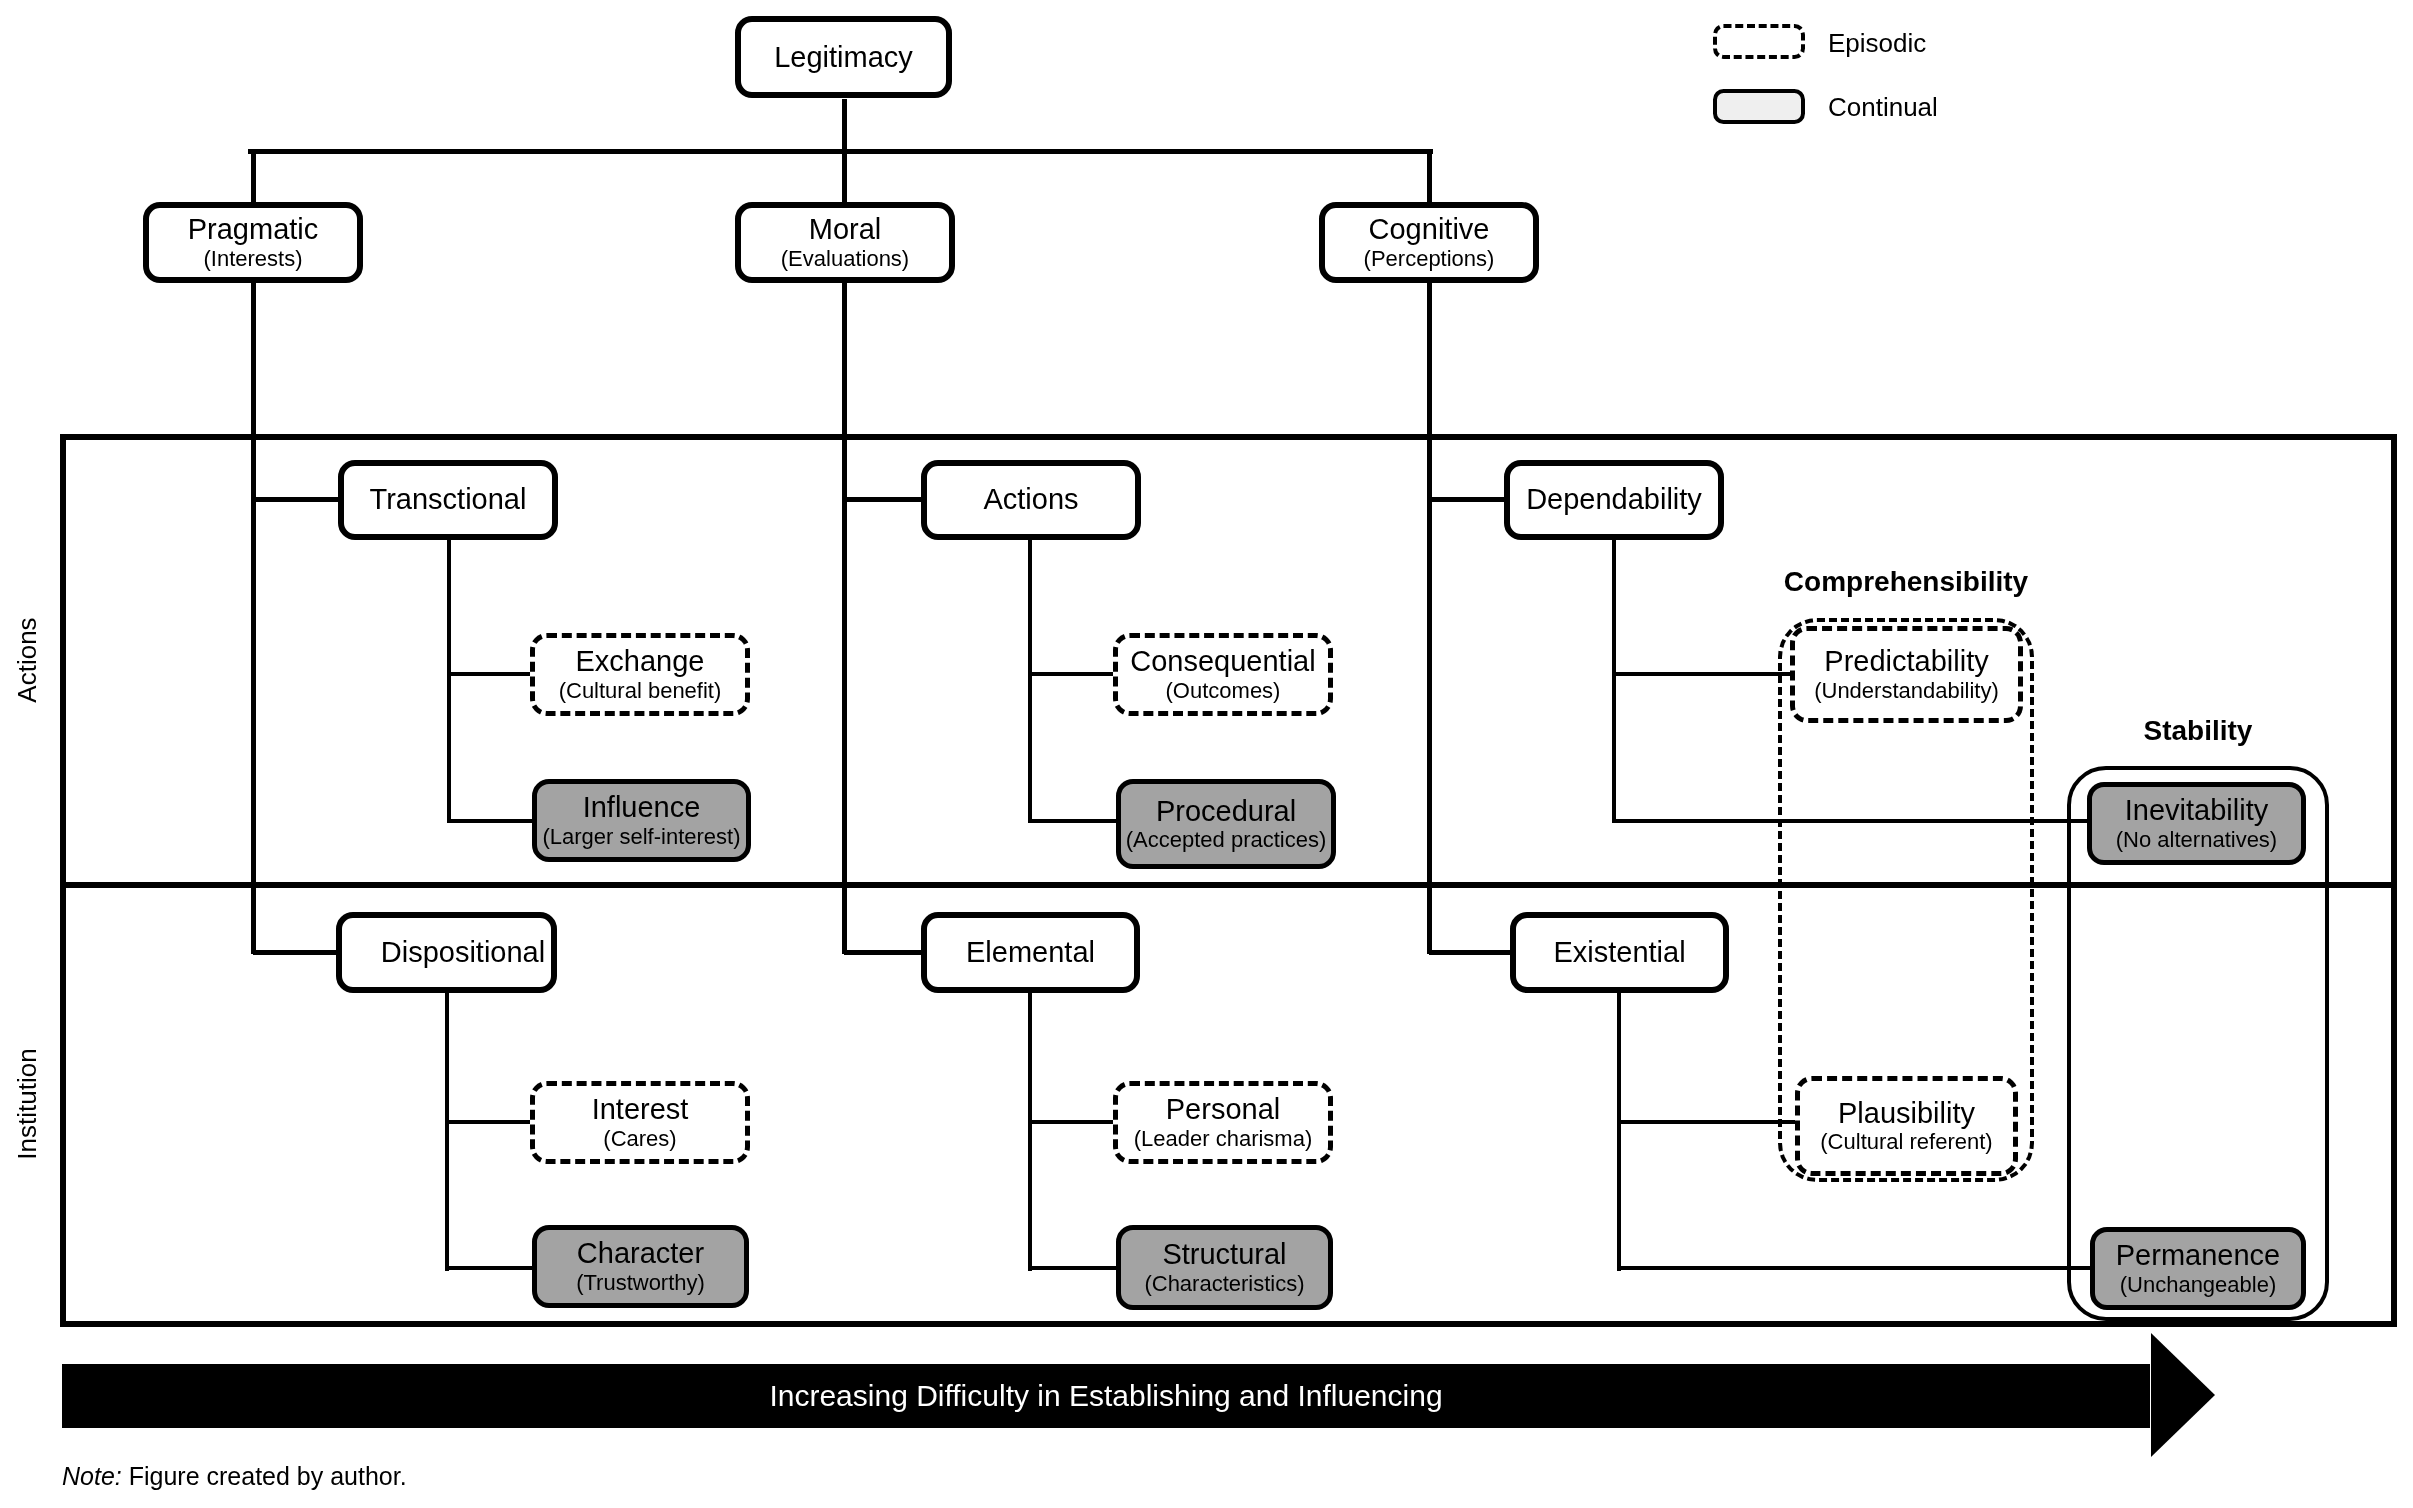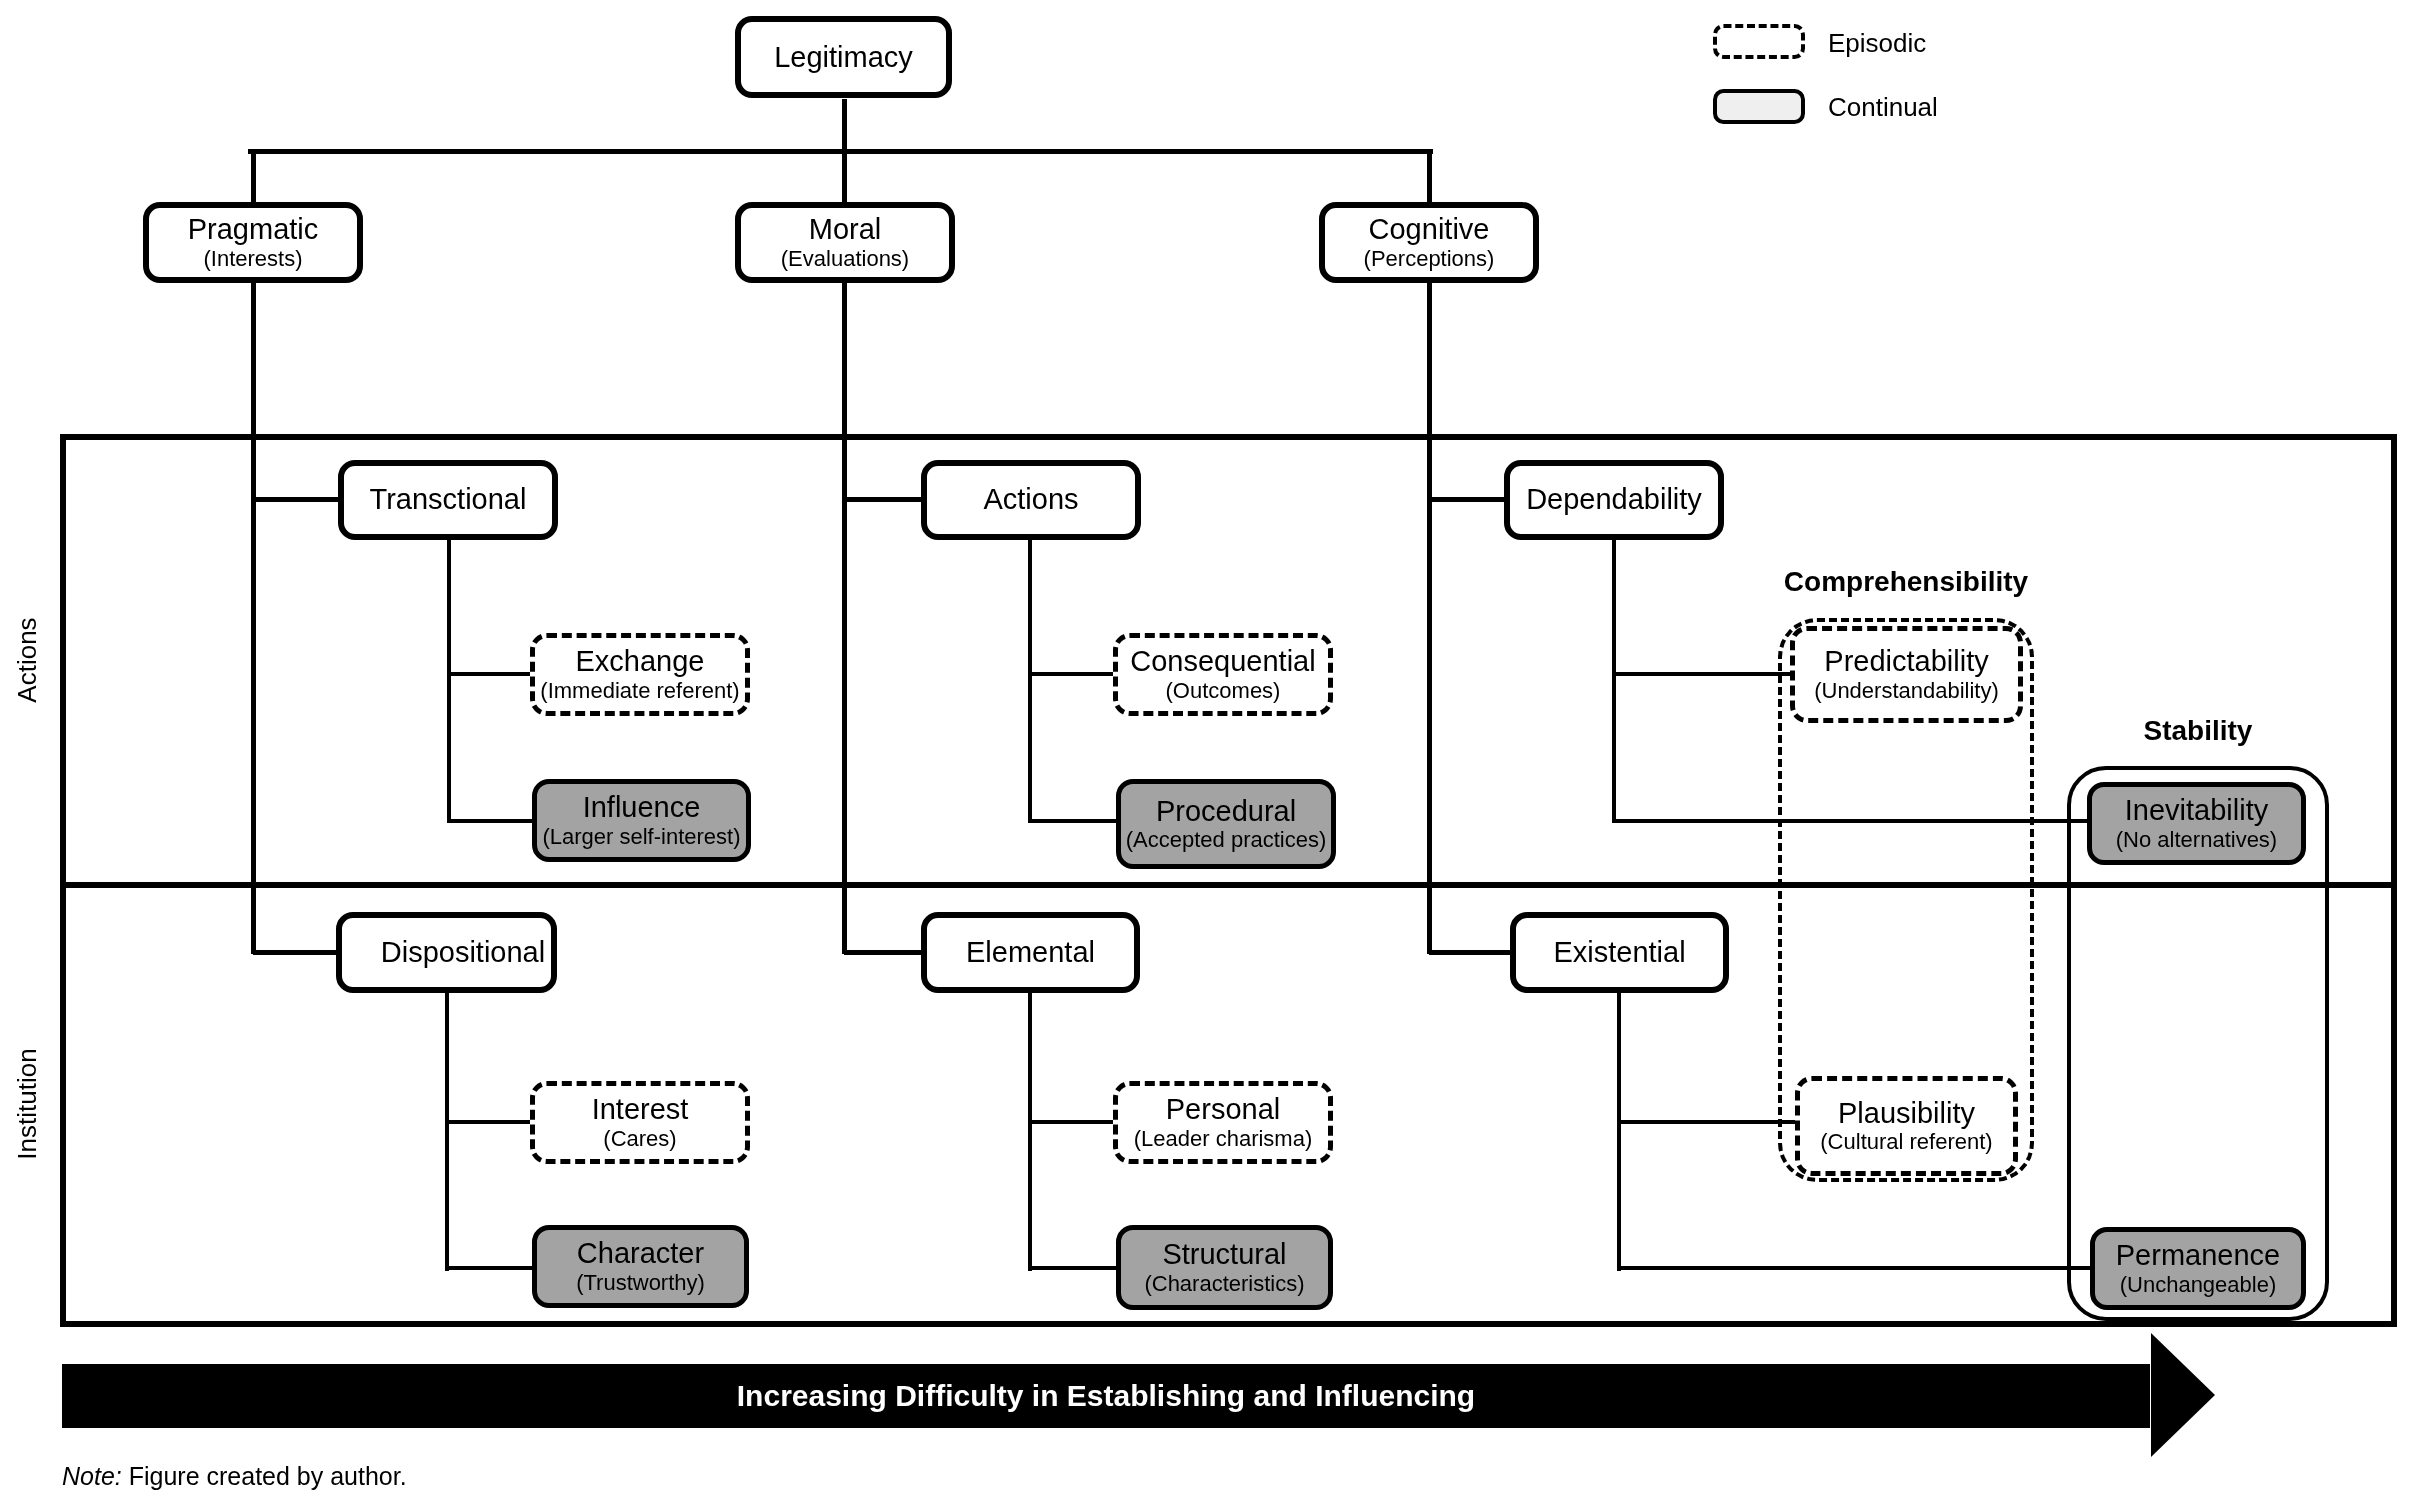--- a/index.html
+++ b/index.html
@@ -26,21 +26,21 @@
   .legend-swatch{position:absolute;width:92px;height:35px;border:4.6px solid #000;
                  border-radius:10.5px;box-sizing:border-box;z-index:3;}
   .legend-swatch.dashed{border-style:dashed;background:#fff;}
   .legend-swatch.fill{background:#efefef;}
   .legend-text{position:absolute;font-size:26px;z-index:3;}
   .arrow-bar{position:absolute;left:62px;top:1364px;width:2088px;height:64px;background:#000;z-index:2;}
   .arrow-head{position:absolute;left:2151px;top:1333px;width:0;height:0;z-index:2;
               border-top:62px solid transparent;border-bottom:62px solid transparent;
               border-left:64px solid #000;}
   .arrow-text{position:absolute;left:62px;top:1364px;width:2088px;height:64px;line-height:64px;
-              color:#fff;font-size:30px;text-align:center;z-index:3;font-weight:bold;}
+              color:#fff;font-size:30px;text-align:center;z-index:3;}
   .note{position:absolute;left:62px;top:1462px;font-size:25px;z-index:3;}
   .note .p{font-style:italic;}
 </style>
 </head>
 <body>
 
 <div class="matrix"></div>
 <div class="divider"></div>
 
 <div class="line" style="left:842px;top:99px;width:4.6px;height:55px;"></div>
@@ -106,21 +106,21 @@
 <div class="node" style="left:1319px;top:202px;width:220px;height:81px;">
   <span class="t">Cognitive</span>
   <span class="s">(Perceptions)</span>
 </div>
 
 <div class="node" style="left:338px;top:460px;width:220px;height:80px;">
   <span class="t">Transctional</span>
 </div>
 <div class="node child dashed" style="left:530px;top:633px;width:220px;height:83px;">
   <span class="t">Exchange</span>
-  <span class="s">(Immediate referent)</span>
+  <span class="s">(Cultural benefit)</span>
 </div>
 <div class="node child gray" style="left:532px;top:779px;width:219px;height:83px;">
   <span class="t">Influence</span>
   <span class="s">(Larger self-interest)</span>
 </div>
 
 <div class="node" style="left:921px;top:460px;width:220px;height:80px;">
   <span class="t">Actions</span>
 </div>
 <div class="node child dashed" style="left:1113px;top:633px;width:220px;height:83px;">

